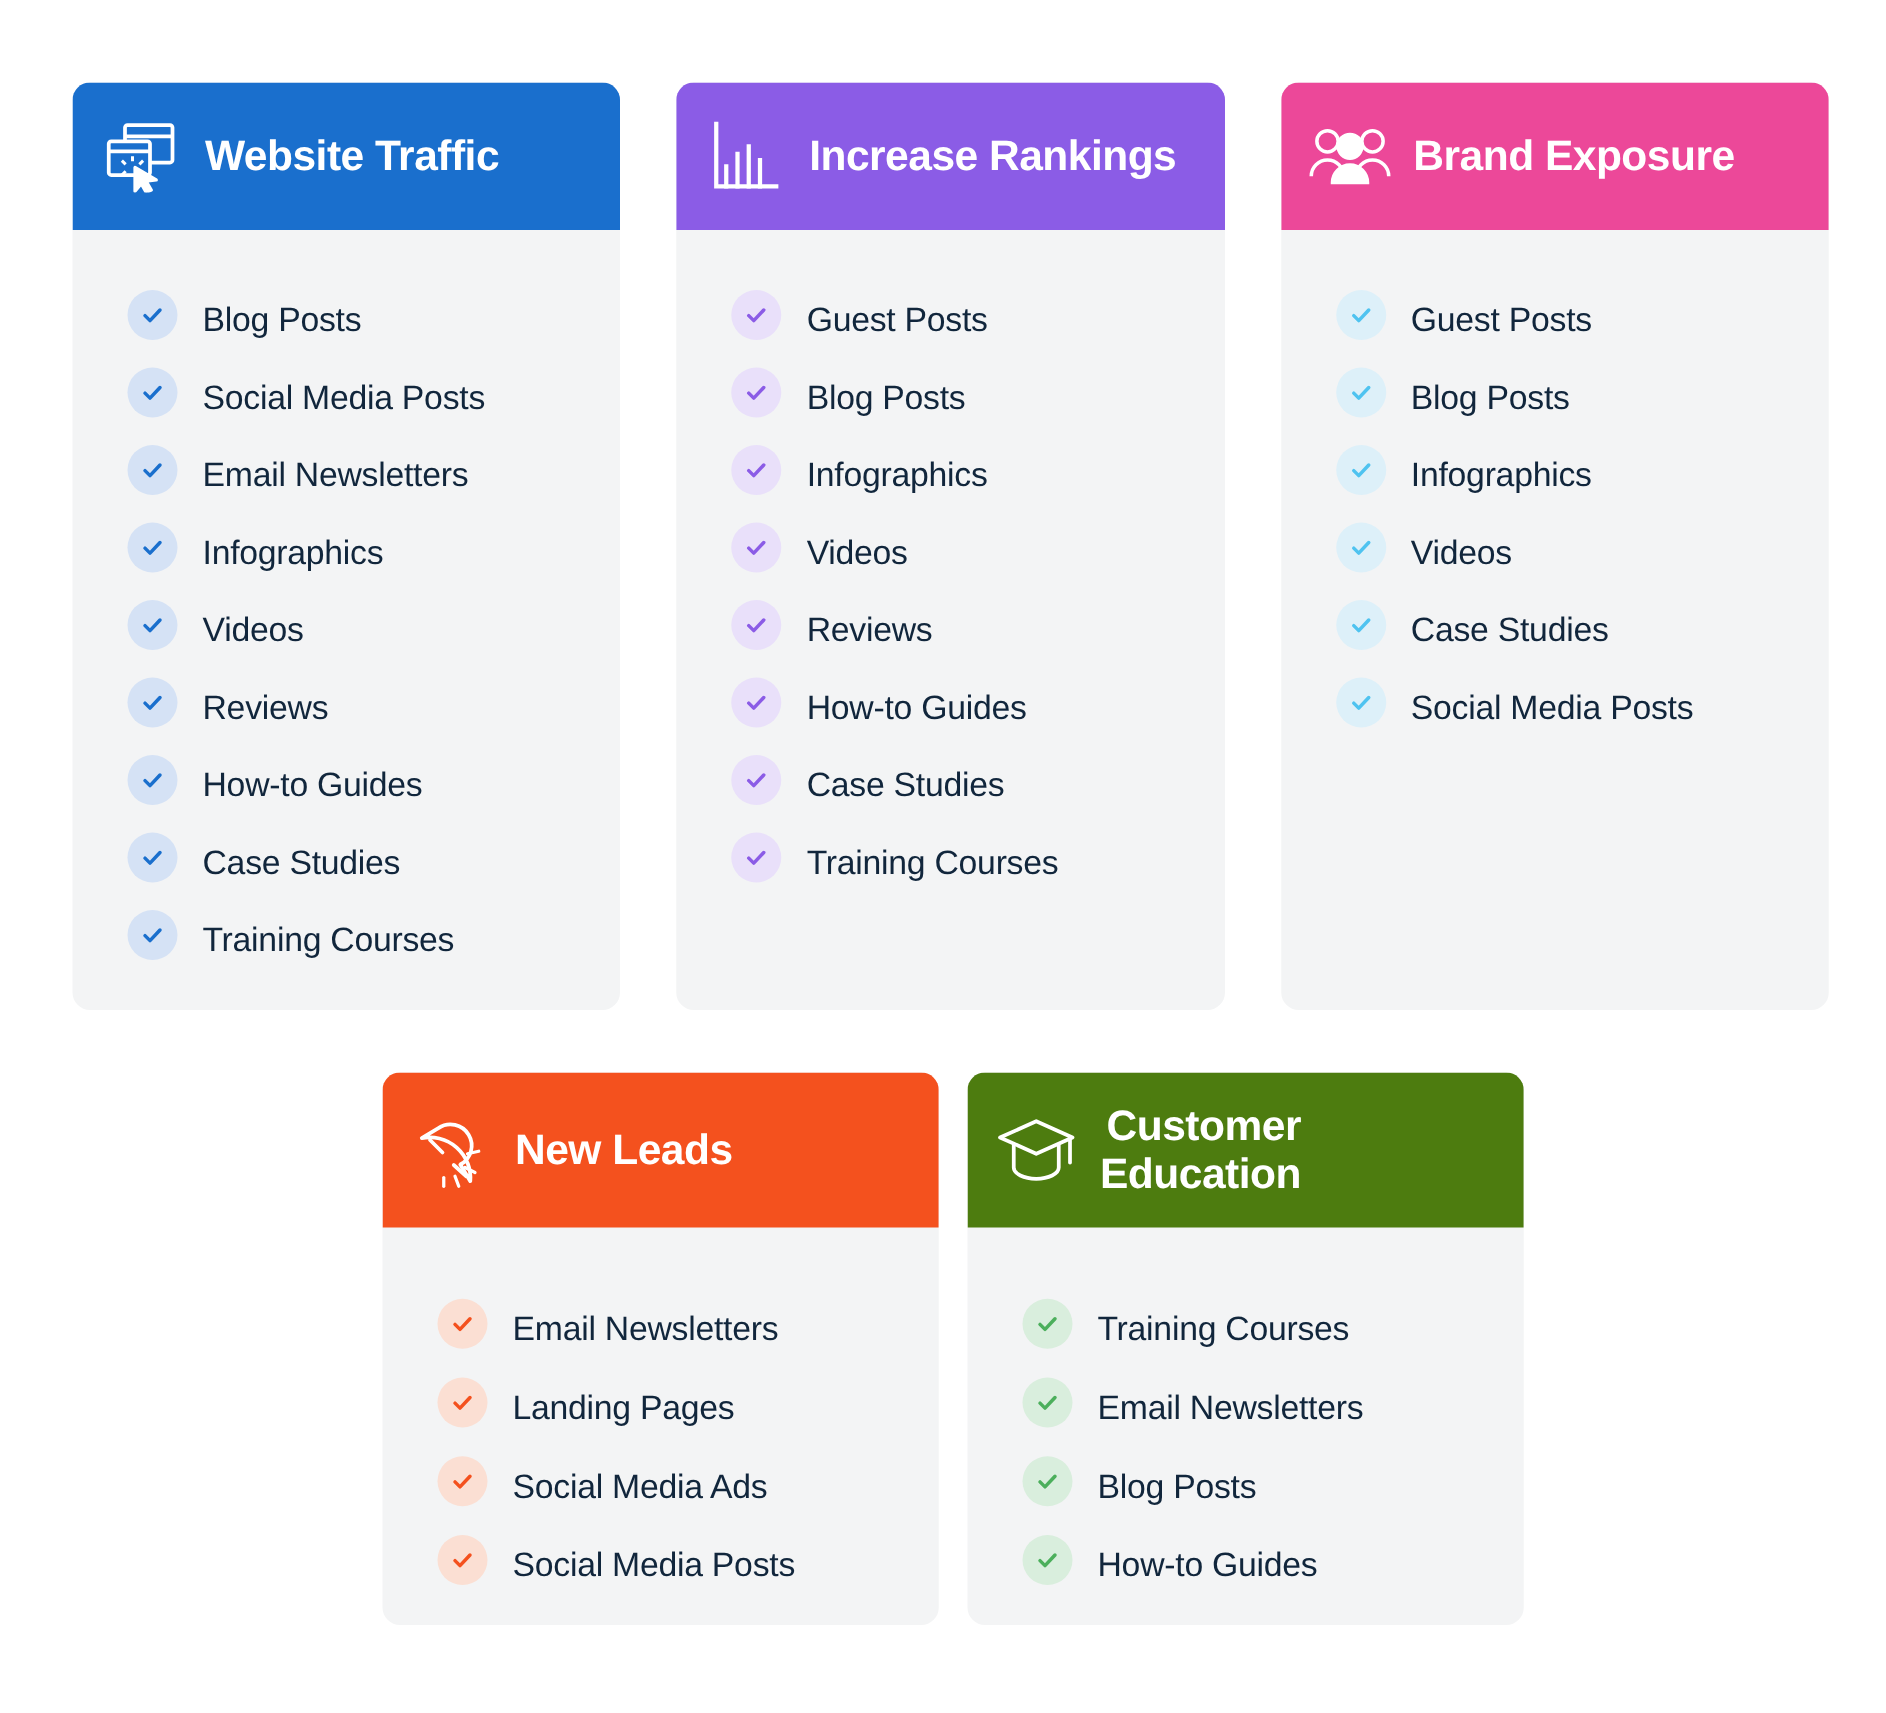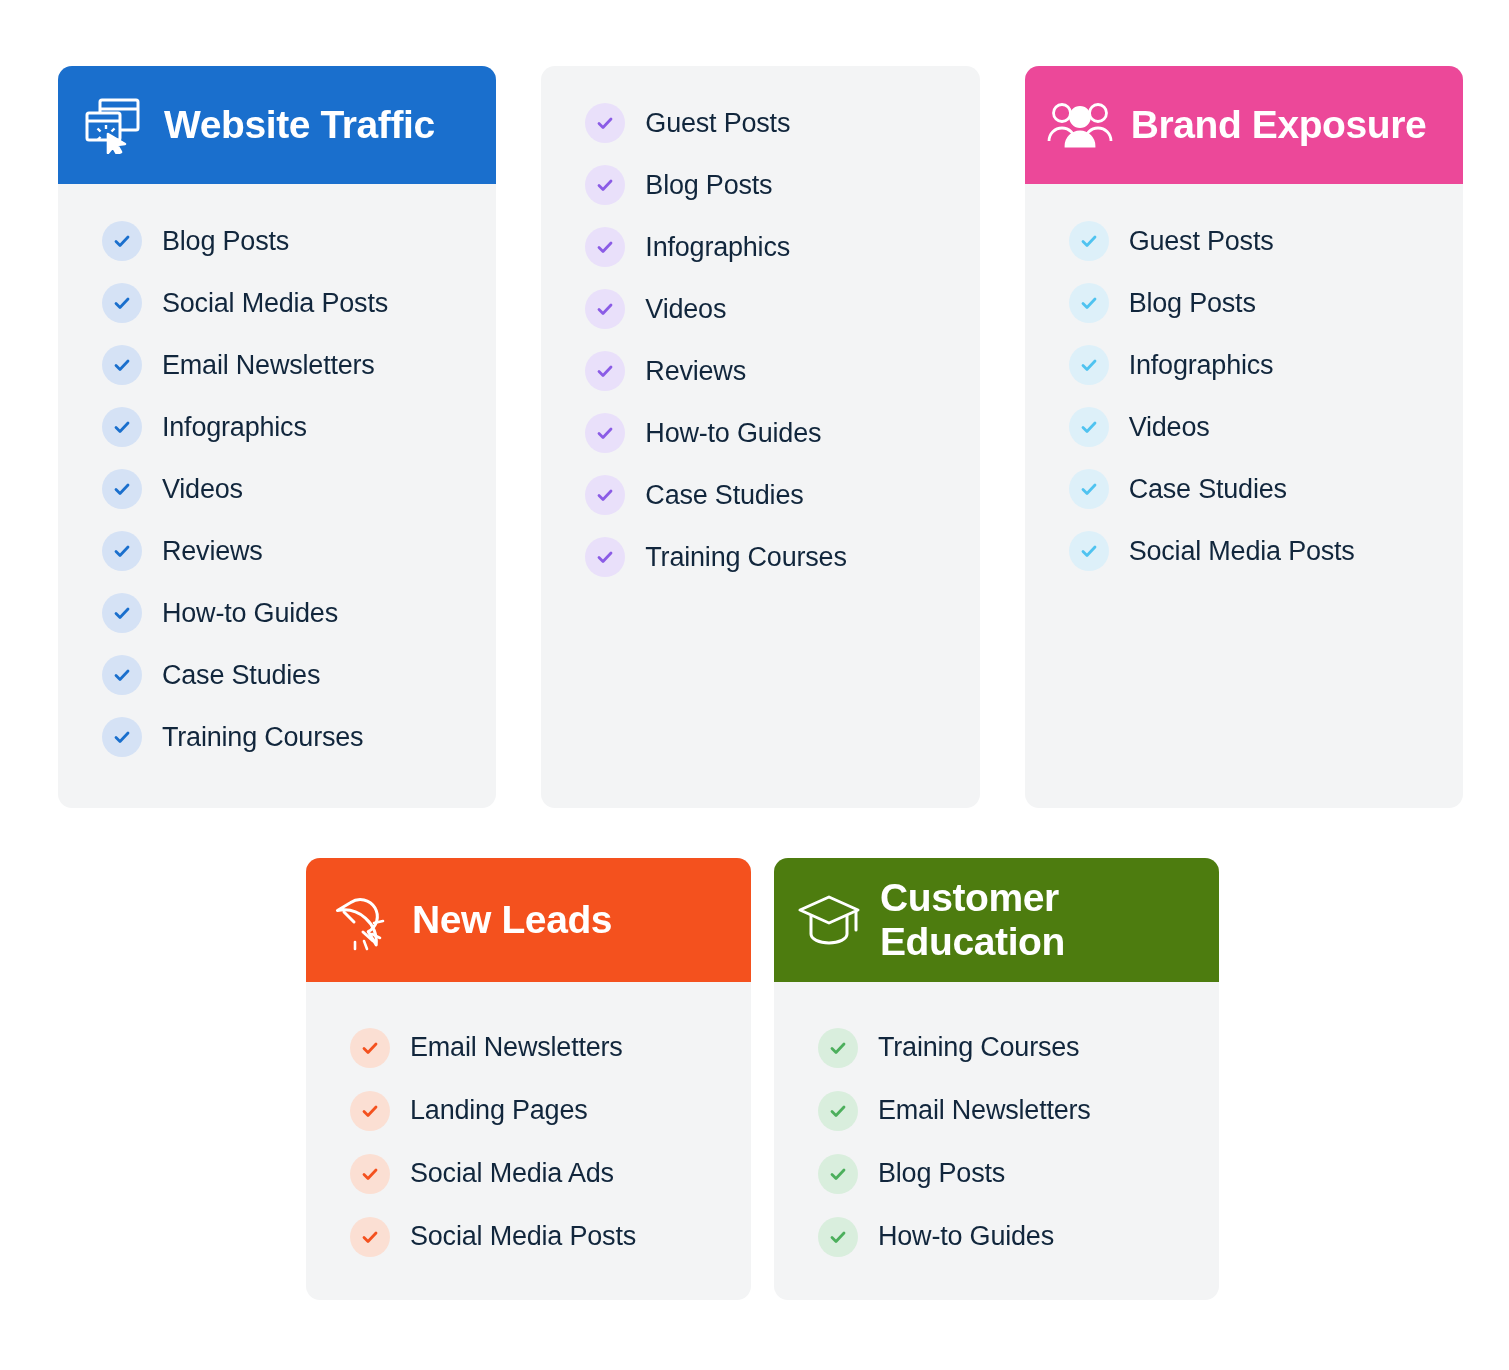--- a/index.html
+++ b/index.html
@@ -63,45 +63,46 @@
     display: flex;
     align-items: center;
     justify-content: center;
     width: 66px;
     height: 66px;
   }
   .card-header .hdr-icon svg { display: block; }
 
   .card-title {
     color: #ffffff;
-    font-size: 39px;
+    font-size: 34px;
     font-weight: bold;
     letter-spacing: -0.4px;
     line-height: 1.12;
+    text-align: right;
   }
   .card-title.wrap { white-space: pre-line; }
 
   
   .hdr-blue   { background: #1a6fcd; }
   .hdr-purple { background: #8b5ce6; }
   .hdr-sky    { background: #ec4899; }
   .hdr-orange { background: #f4511e; }
   .hdr-green  { background: #4d7c0f; }
 
   
   .card-body {
     flex: 1 1 auto;
     padding: 26px 26px 26px 44px;
   }
   .row-bottom .card-body { padding: 34px 26px 26px 44px; }
 
   ul.check-list { list-style: none; }
   ul.check-list li {
     display: flex;
-    align-items: center;
+    align-items: flex-end;
     gap: 20px;
     height: 62px;
   }
   .row-bottom ul.check-list li { height: 63px; }
 
   .chk {
     flex: 0 0 auto;
     width: 40px;
     height: 40px;
     border-radius: 50%;
@@ -223,20 +224,32 @@
                   <path d="M4 10.5 L8 14.5 L16 6"></path>
                 </svg>
             </span>
             <span class="item-label">Training Courses</span>
           </li>
         </ul>
       </div>
     </div>
 
     <div class="card">
+      <div class="card-header hdr-purple">
+        <span class="hdr-icon">
+          <svg width="58" height="58" viewBox="0 0 58 58" fill="none" stroke="#ffffff" stroke-width="3.4" stroke-linecap="square">
+            <path d="M6 3 L6 53 L54 53"></path>
+            <line x1="14" y1="53" x2="14" y2="37"></line>
+            <line x1="23" y1="53" x2="23" y2="27"></line>
+            <line x1="32" y1="53" x2="32" y2="21"></line>
+            <line x1="41" y1="53" x2="41" y2="32"></line>
+          </svg>
+        </span>
+        <span class="card-title">Increase Rankings</span>
+      </div>
       <div class="card-body">
         <ul class="check-list">
           <li>
             <span class="chk chk-purple">
               <svg width="20" height="20" viewBox="0 0 20 20" fill="none" stroke="#8b5ce6" stroke-width="2.8" stroke-linecap="round" stroke-linejoin="round">
                   <path d="M4 10.5 L8 14.5 L16 6"></path>
                 </svg>
             </span>
             <span class="item-label">Guest Posts</span>
           </li>

